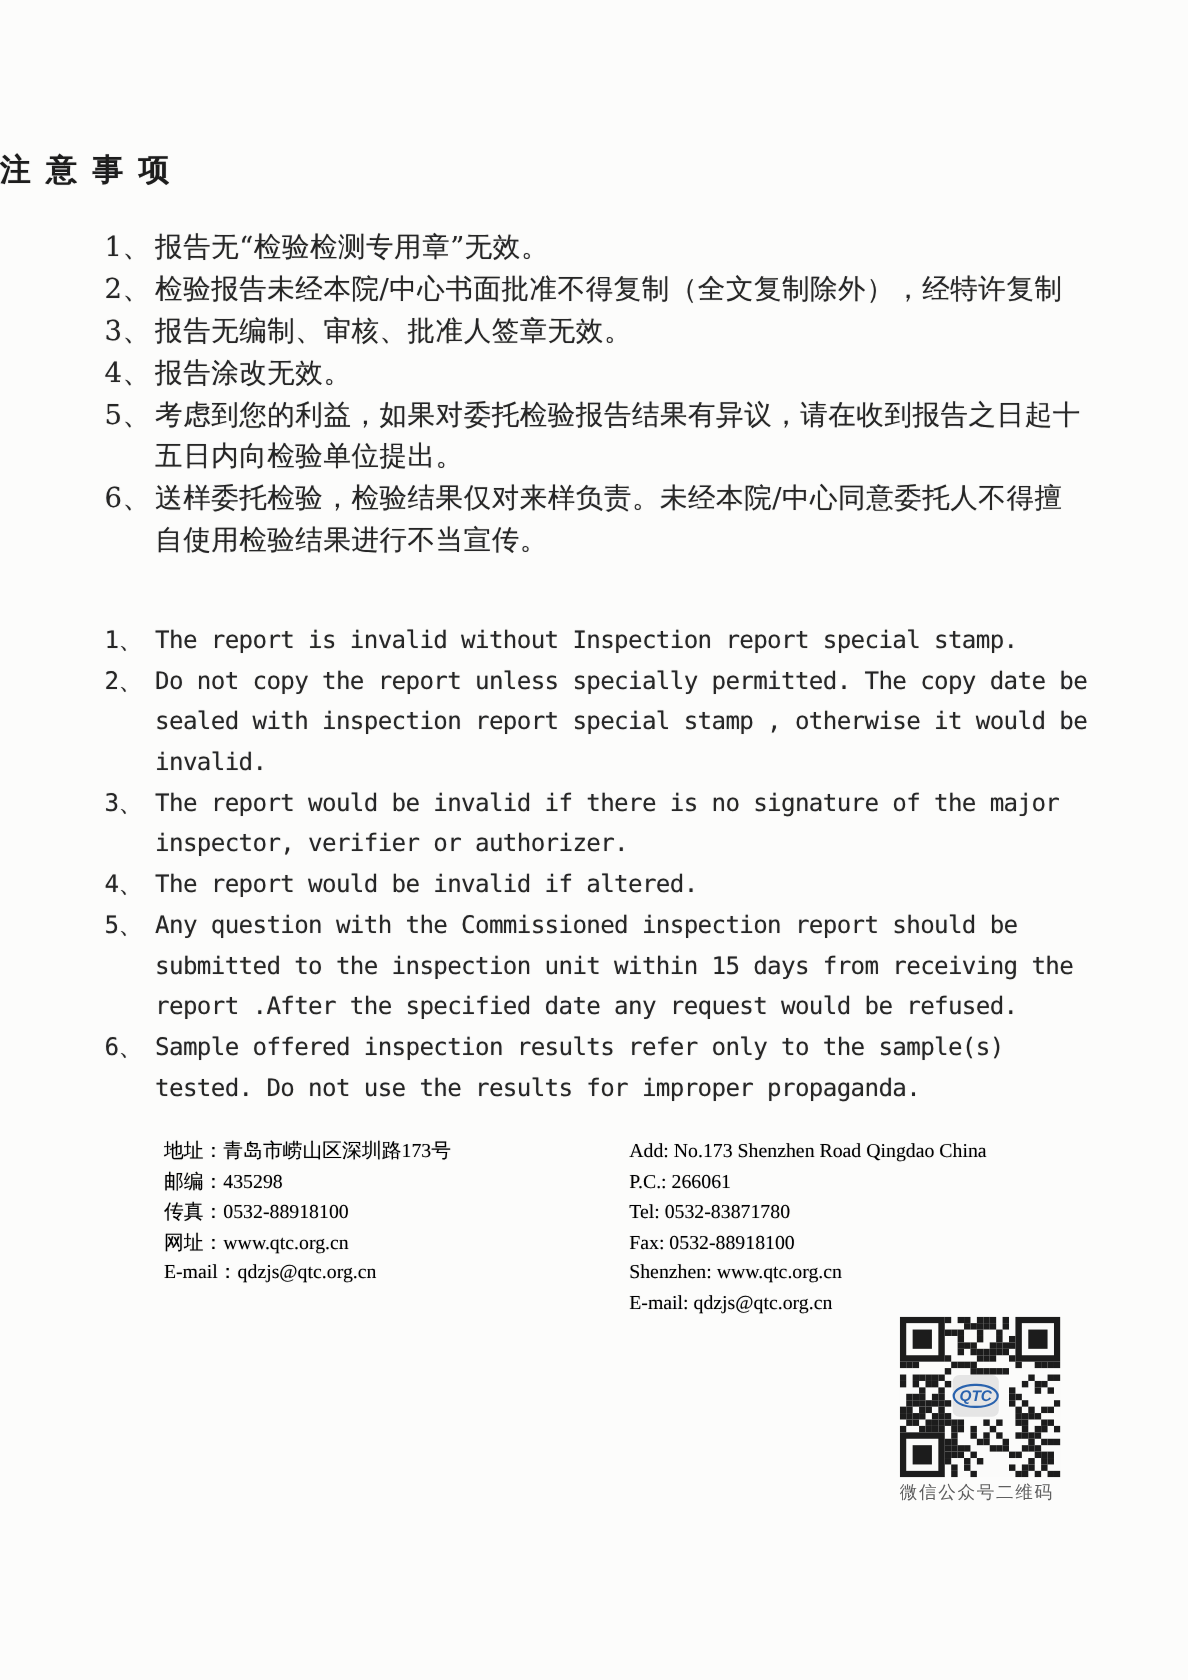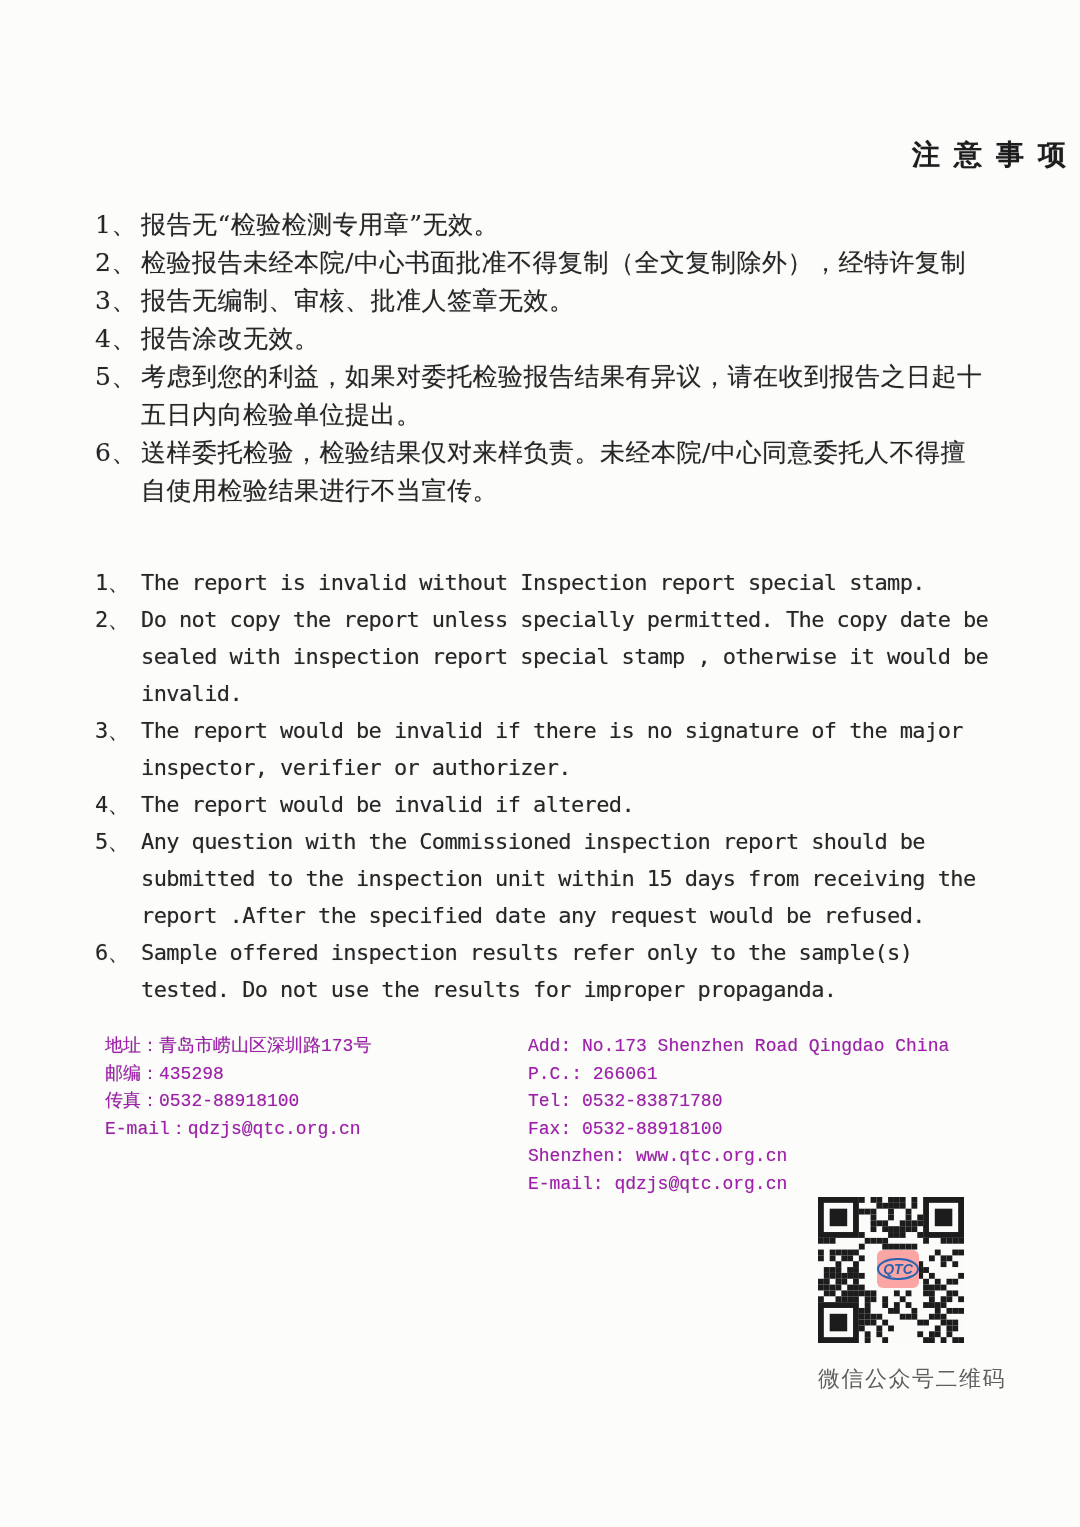--- a/index.html
+++ b/index.html
@@ -7,64 +7,65 @@
     position:relative;
     width:1080px;height:1527px;
     background:#fcfcfb;
     color:#262626;
     overflow:hidden;
   }
   .soft{ text-shadow:0 0 1px rgba(70,70,70,.45); }
 
   .title{
     position:absolute;top:136px;left:0;right:0;
-    margin:0;text-align:right;
+    margin:0;text-align:left;
     font-family:"Liberation Sans","DejaVu Sans",sans-serif;
     font-weight:bold;font-size:28px;letter-spacing:14px;
     color:#1d1d1d;
   }
 
   .cn-list{
     position:absolute;top:206px;left:95px;width:905px;
     font-family:"DejaVu Serif","Liberation Serif",serif;
     font-size:25px;line-height:38px;letter-spacing:.5px;
   }
   .en-list{
     position:absolute;top:564px;left:95px;width:940px;
     font-family:"DejaVu Sans Mono","Liberation Mono",monospace;
     font-size:22px;line-height:37px;letter-spacing:-0.6px;
   }
   .note{position:relative;padding-left:46px;}
   .note .num{position:absolute;left:0;top:0;}
 
   .contact{
     position:absolute;top:1033px;
-    font-family:Liberation Mono, monospace;
+    font-family:Liberation Serif, serif;
     font-size:18px;line-height:27.5px;letter-spacing:0;
-    color:#a21caf;
+    color:#000000;
+    margin-left:44px;
   }
   .contact.left{left:105px;width:400px;}
   .contact.right{left:528px;width:470px;}
 
   .qr-block{position:absolute;left:818px;top:1197px;width:146px;}
   .qr-svg{display:block;width:146px;height:146px;background:#fbfbfa;}
   .qr-logo{
-    position:absolute;left:59px;top:53px;width:42px;height:38px;
-    background:#fca5a5;border-radius:6px;
+    position:absolute;left:48px;top:53px;width:42px;height:38px;
+    background:#e5e5e5;border-radius:6px;
     display:flex;align-items:center;justify-content:center;
   }
   .qr-logo span{
     font-family:"Liberation Sans",sans-serif;
     font-weight:bold;font-style:italic;font-size:14px;color:#2a63ae;
     border:2px solid #2a63ae;border-radius:50%;padding:1px 4px;line-height:1.2;
   }
   .qr-caption{
-    margin-top:21px;
+    margin-top:4px;
     font-family:"DejaVu Serif","Liberation Serif",serif;
-    font-size:22px;letter-spacing:1.5px;color:#5f5f5f;
+    font-size:16px;letter-spacing:1.5px;color:#5f5f5f;
     white-space:nowrap;
   }
 </style>
 </head>
 <body>
 
 <div class="page">
 
   <h1 class="title soft">注意事项</h1>
 
@@ -127,20 +128,21 @@
       <span class="num">6、</span>
       <div>Sample offered inspection results refer only to the sample(s)</div>
       <div>tested. Do not use the results for improper propaganda.</div>
     </div>
   </div>
 
   <div class="contact left soft">
     <div>地址：青岛市崂山区深圳路173号</div>
     <div>邮编：435298</div>
     <div>传真：0532-88918100</div>
+    <div>网址：www.qtc.org.cn</div>
     <div>E-mail：qdzjs@qtc.org.cn</div>
   </div>
 
   <div class="contact right soft">
     <div>Add: No.173 Shenzhen Road Qingdao China</div>
     <div>P.C.: 266061</div>
     <div>Tel: 0532-83871780</div>
     <div>Fax: 0532-88918100</div>
     <div>Shenzhen: www.qtc.org.cn</div>
     <div>E-mail: qdzjs@qtc.org.cn</div>

